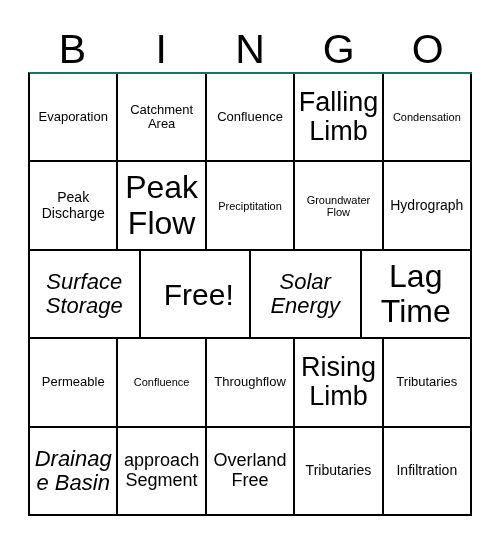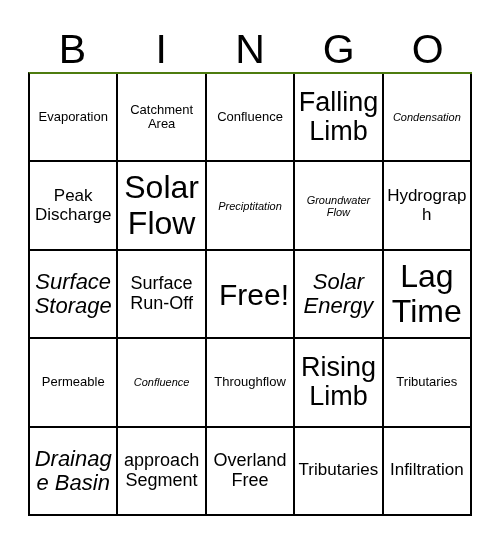--- a/index.html
+++ b/index.html
@@ -47,21 +47,21 @@
   }
 
   
   #bingo-grid {
     position: absolute;
     left: 28px;
     top: 72px;
     width: 444px;
     height: 444px;
     box-sizing: border-box;
-    border-top: 2px solid #4d7c0f;
+    border-top: 2px solid #0f766e;
     border-left: 2px solid #000000;
     display: flex;
     flex-direction: column;
   }
   .bingo-row {
     flex: 1 1 0;
     display: flex;
     flex-direction: row;
     min-height: 0;
   }
@@ -82,23 +82,23 @@
   .cell-text {
     display: block;
     width: 100%;
     line-height: 1.1;
     word-wrap: break-word;
     overflow-wrap: break-word;
     hyphens: none;
   }
 
   
-  .t-xs   { font-size: 11px; font-style: italic; }
+  .t-xs   { font-size: 11px; }
   .t-sm   { font-size: 13px; }
-  .t-md   { font-size: 17px; }
+  .t-md   { font-size: 14px; }
   .t-lg   { font-size: 18px; }
   .t-xl   { font-size: 22px; font-style: italic; }
   .t-2xl  { font-size: 27px; }
   .t-3xl  { font-size: 30px; margin-left: 8px; }
   .t-4xl  { font-size: 32px; }
 </style>
 </head>
 <body>
 
 <div id="bingo-card">
@@ -129,39 +129,36 @@
       <div class="bingo-cell">
           <span class="cell-text t-xs">Condensation</span>
         </div>
     </div>
 
     <div class="bingo-row">
       <div class="bingo-cell">
           <span class="cell-text t-md">Peak Discharge</span>
         </div>
       <div class="bingo-cell">
-          <span class="cell-text t-4xl">Solar Flow</span>
+          <span class="cell-text t-4xl">Peak Flow</span>
         </div>
       <div class="bingo-cell">
           <span class="cell-text t-xs">Preciptitation</span>
         </div>
       <div class="bingo-cell">
           <span class="cell-text t-xs">Groundwater Flow</span>
         </div>
       <div class="bingo-cell">
           <span class="cell-text t-md">Hydrograph</span>
         </div>
     </div>
 
     <div class="bingo-row">
       <div class="bingo-cell">
           <span class="cell-text t-xl">Surface Storage</span>
-        </div>
-      <div class="bingo-cell">
-          <span class="cell-text t-lg">Surface Run-Off</span>
         </div>
       <div class="bingo-cell">
           <span class="cell-text t-3xl">Free!</span>
         </div>
       <div class="bingo-cell">
           <span class="cell-text t-xl">Solar Energy</span>
         </div>
       <div class="bingo-cell">
           <span class="cell-text t-4xl">Lag Time</span>
         </div>

